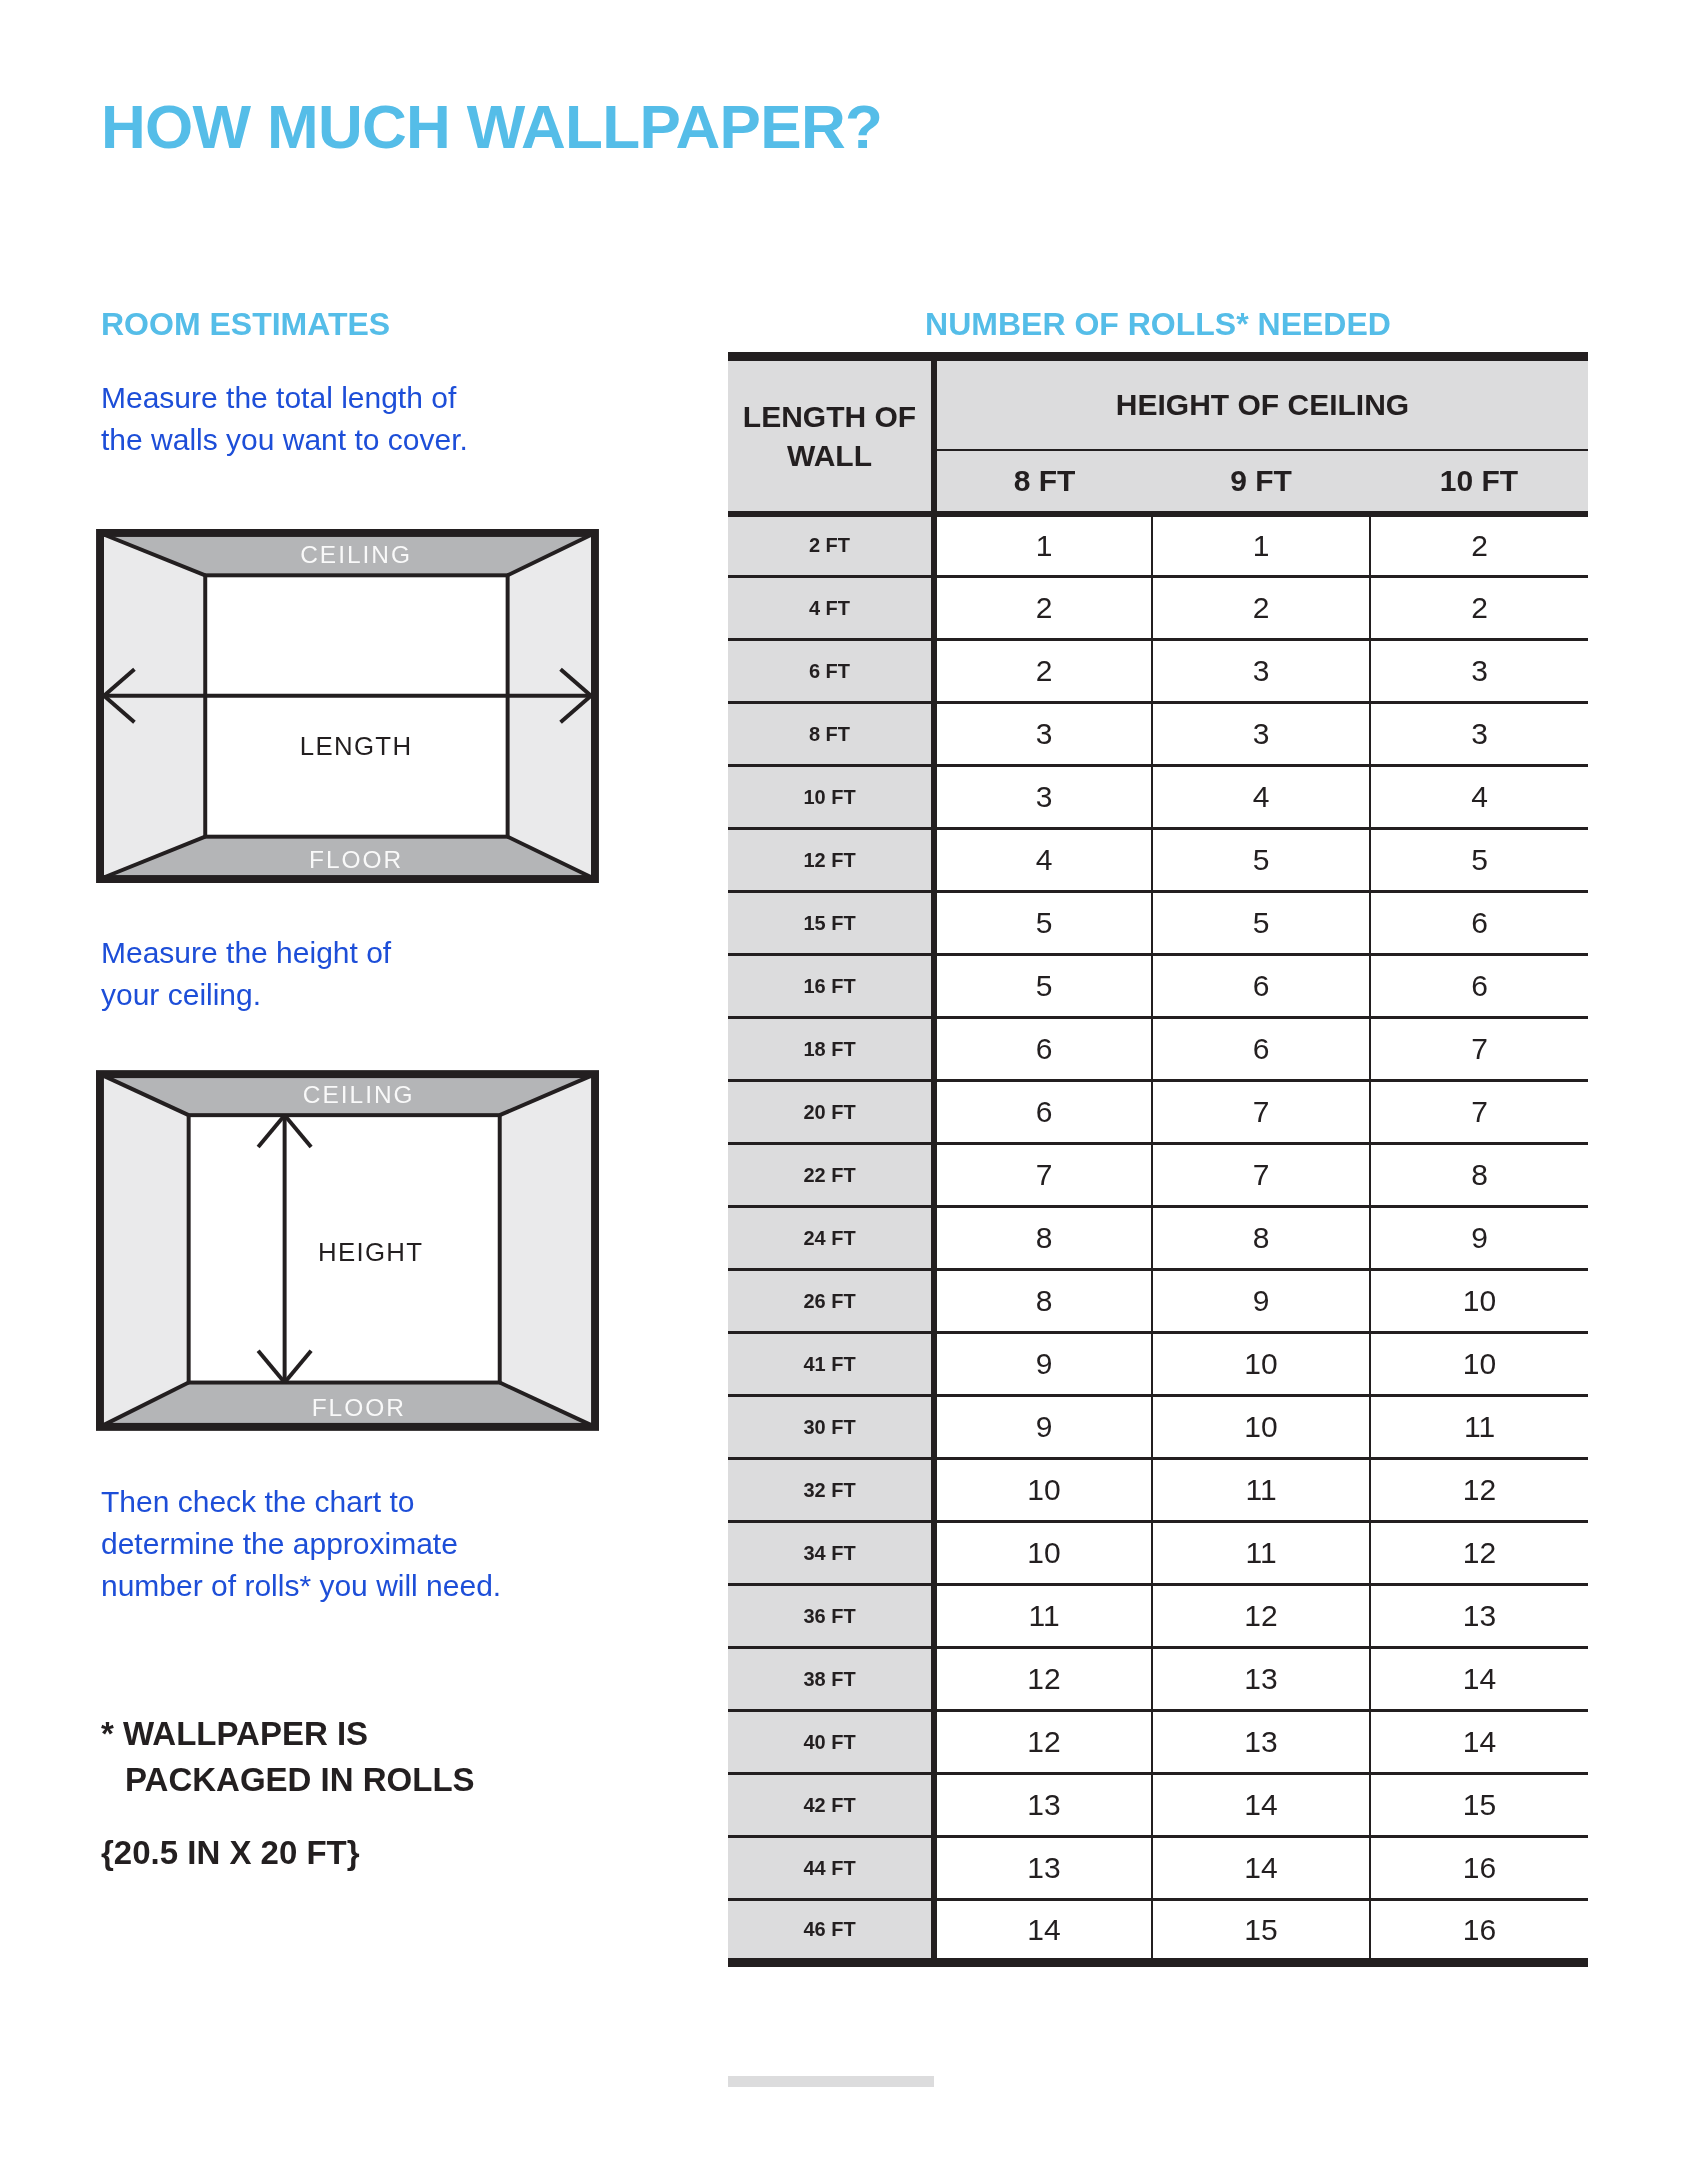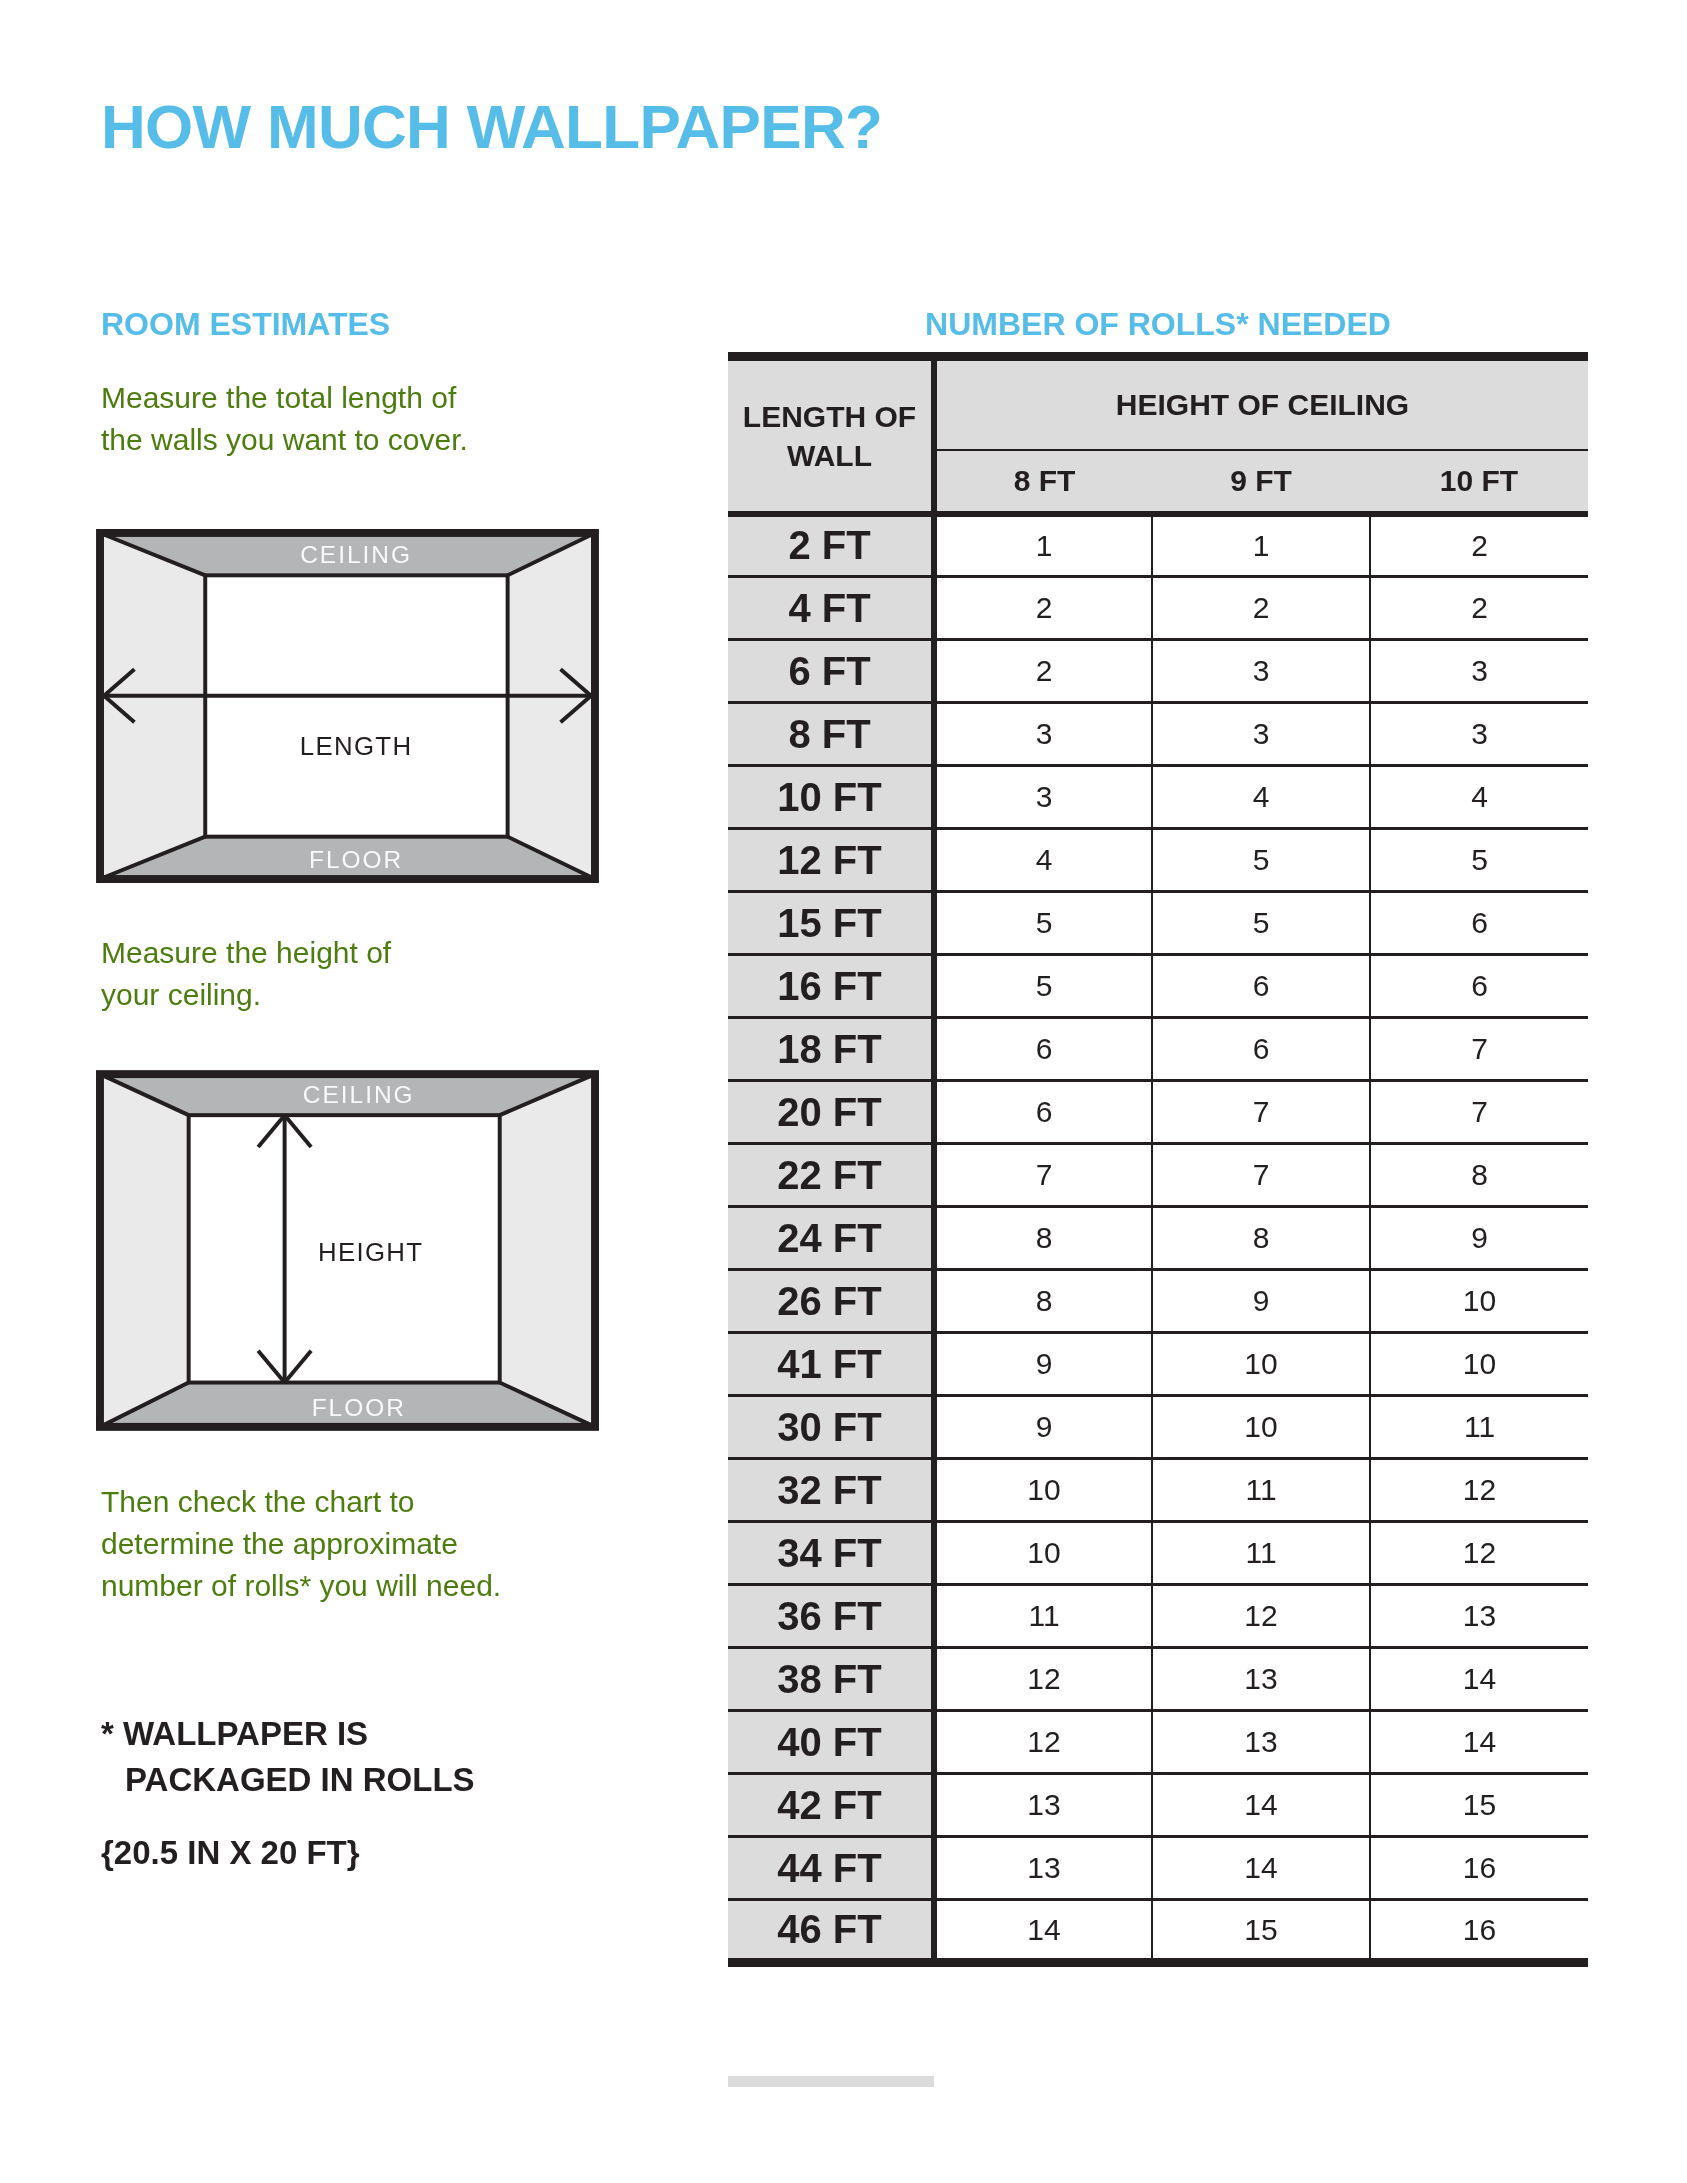--- a/index.html
+++ b/index.html
@@ -29,21 +29,21 @@
   .heading-left { position:absolute; left:101px; top:306px; }
   .heading-right {
     position:absolute; left:728px; top:306px; width:860px;
     text-align:center;
   }
 
   
   .instruction {
     position:absolute; left:101px;
     font-size:30px; line-height:42px; white-space:pre-line;
-    color:#4d7c0f;
+    color:#1d4ed8;
   }
   .instruction-length { top:377px; }
   .instruction-height { top:932px; }
   .instruction-chart  { top:1481px; }
 
   .footnote {
     position:absolute; left:101px; top:1711px;
     font-size:33px; line-height:46px; font-weight:bold;
   }
   .footnote .indent { padding-left:24px; }
@@ -76,21 +76,21 @@
     border-right:6.6px solid #231f20;
   }
   .rolls-table .group-head {
     background:#dcdcdd; font-weight:bold; font-size:30px; height:93px;
   }
   .rolls-table .sub-head th {
     background:#dcdcdd; font-weight:bold; font-size:30px; height:64px;
     border-top:2.6px solid #231f20;
   }
   .rolls-table tbody th {
-    background:#dcdcdd; font-weight:bold; font-size:40px; height:63px;
+    background:#dcdcdd; font-weight:bold; font-size:20px; height:63px;
     border-right:6.6px solid #231f20; border-top:3.3px solid #231f20;
   }
   .rolls-table tbody td {
     background:#ffffff; font-size:30px; font-weight:normal;
     border-top:3.3px solid #231f20;
   }
   .rolls-table tbody td + td { border-left:2px solid #231f20; }
   .rolls-table tbody tr.first th,
   .rolls-table tbody tr.first td { border-top:6px solid #231f20; }
   .table-tail {

